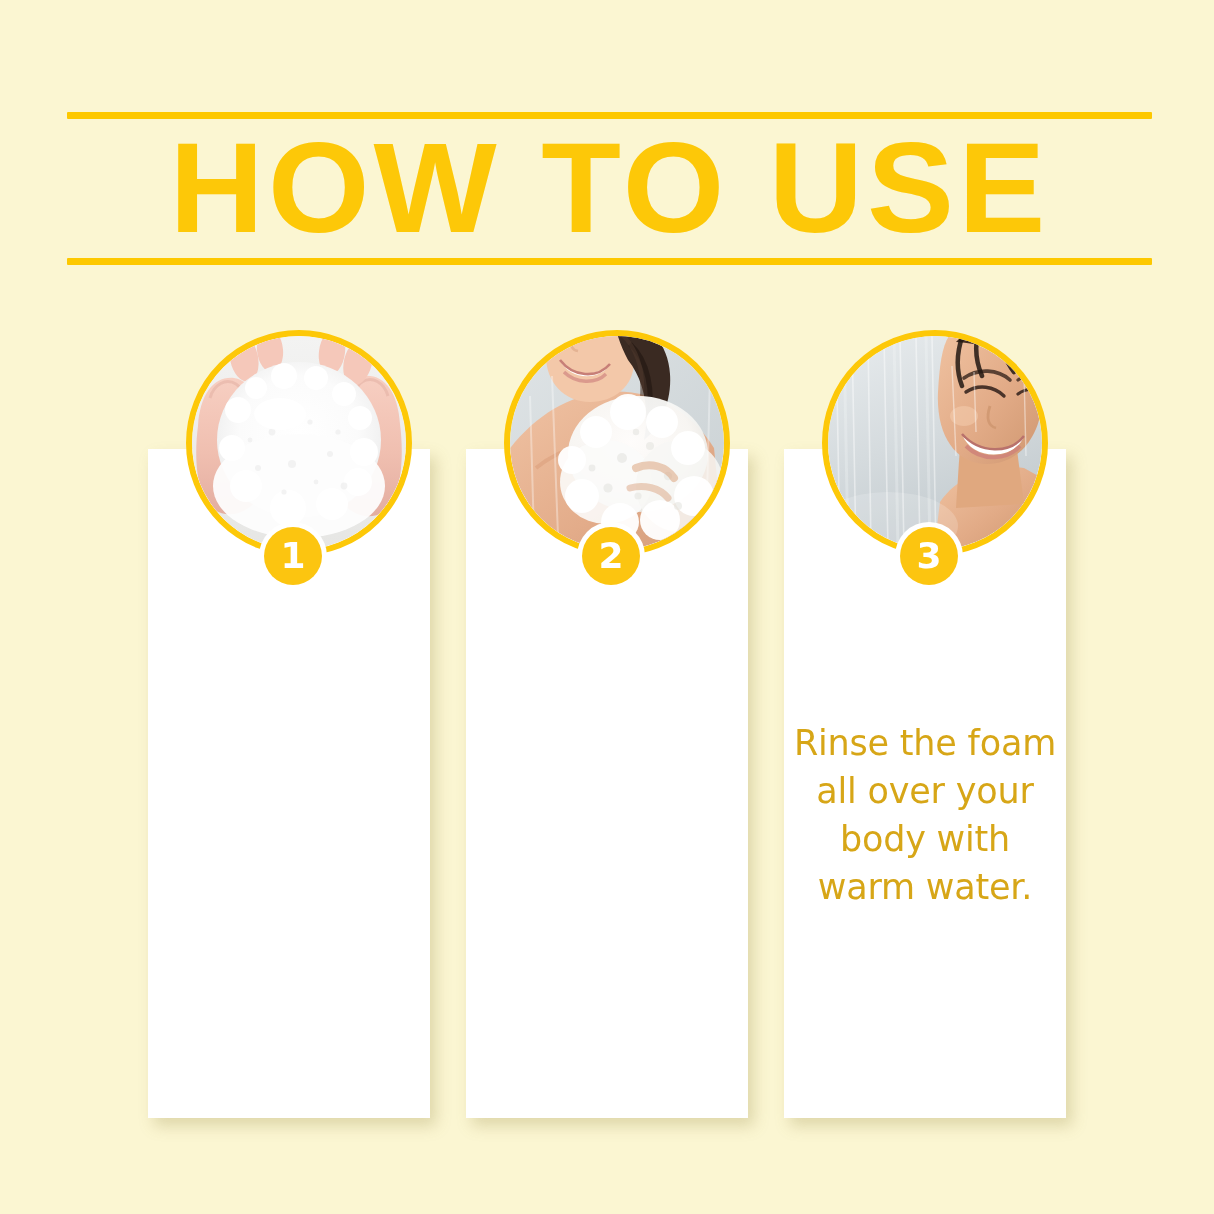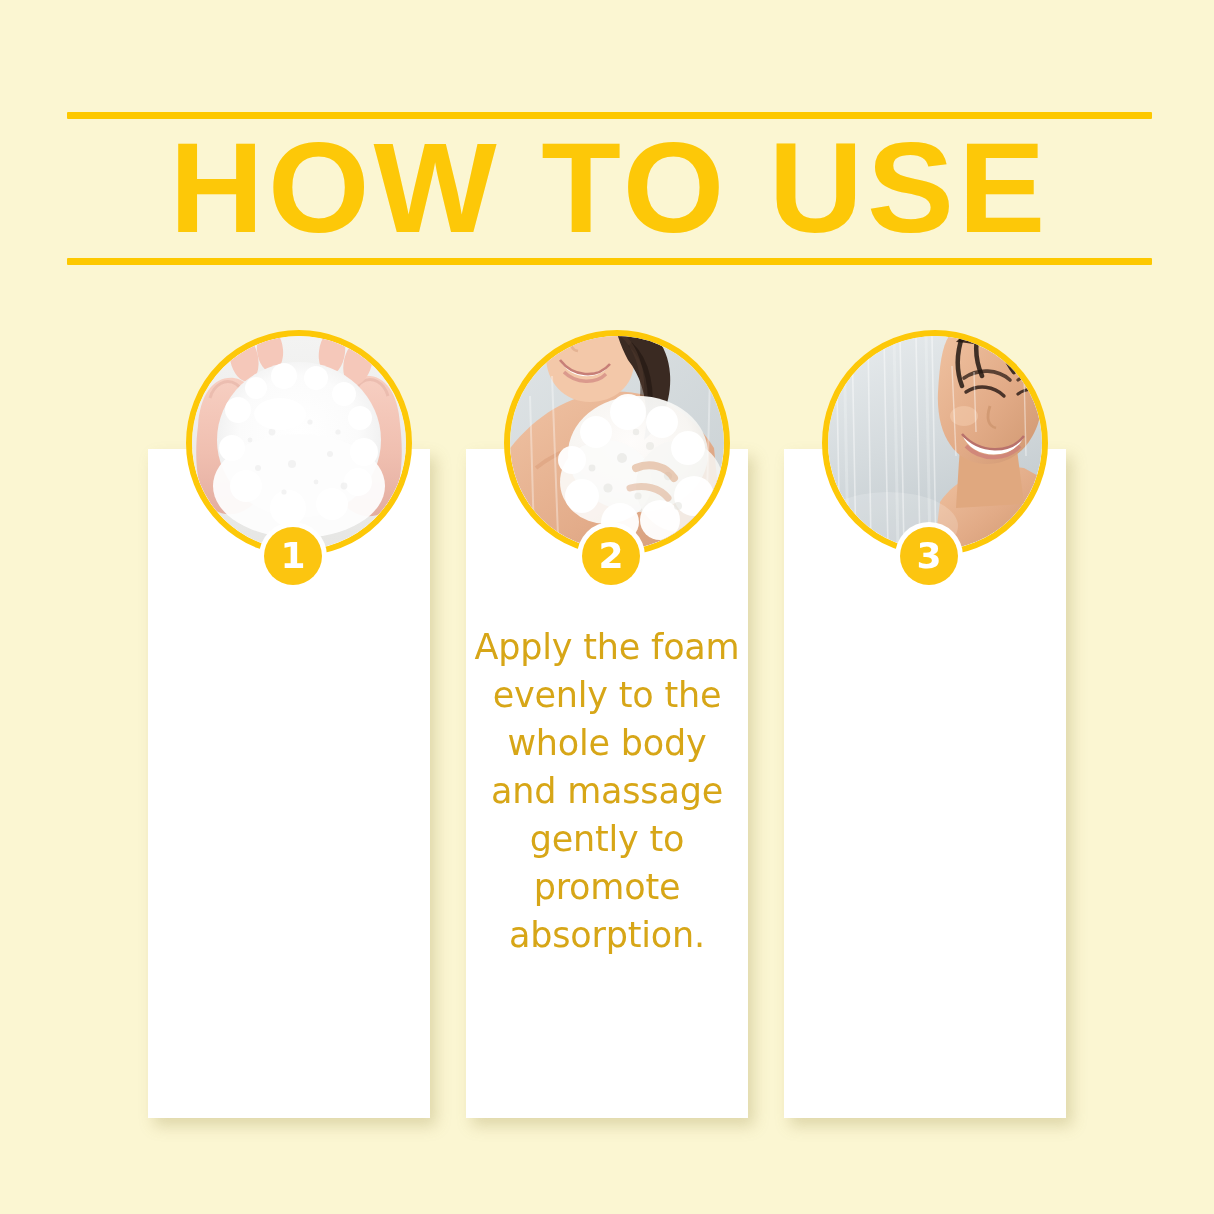--- a/index.html
+++ b/index.html
@@ -313,21 +313,20 @@
             <path d="M200 40 L196 200" fill="none"></path>
           </g>
         </svg>
       </div>
     </div>
 
     <div class="badge-wrap">
       <div class="badge">2</div>
     </div>
 
-    <div class="card-text">Apply the foam evenly to the whole body and massage gently to promote absorption.</div>
   </div>
 
   <div class="step step-3">
     <div class="card"></div>
 
     <div class="photo-ring">
       <div class="photo">
         <svg width="214" height="214" viewBox="0 0 214 214">
           <defs>
             <linearGradient id="bg3" x1="0" y1="0" x2="0.4" y2="1">
@@ -394,15 +393,16 @@
 
           <ellipse cx="60" cy="190" rx="70" ry="34" fill="#ffffff" opacity=".18"></ellipse>
         </svg>
       </div>
     </div>
 
     <div class="badge-wrap">
       <div class="badge">3</div>
     </div>
 
+    <div class="card-text">Rinse the foam all over your body with warm water.</div>
   </div>
 
 </div>
 
 </body></html>

